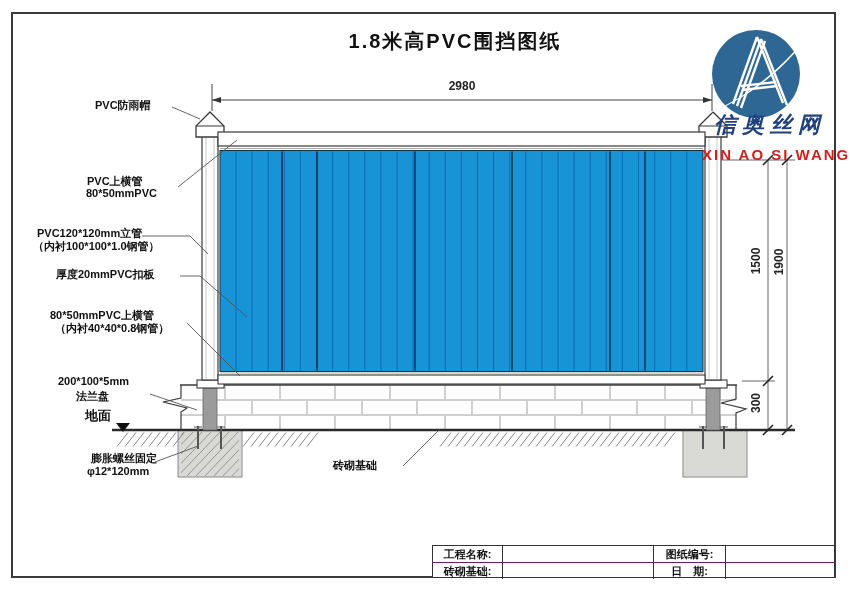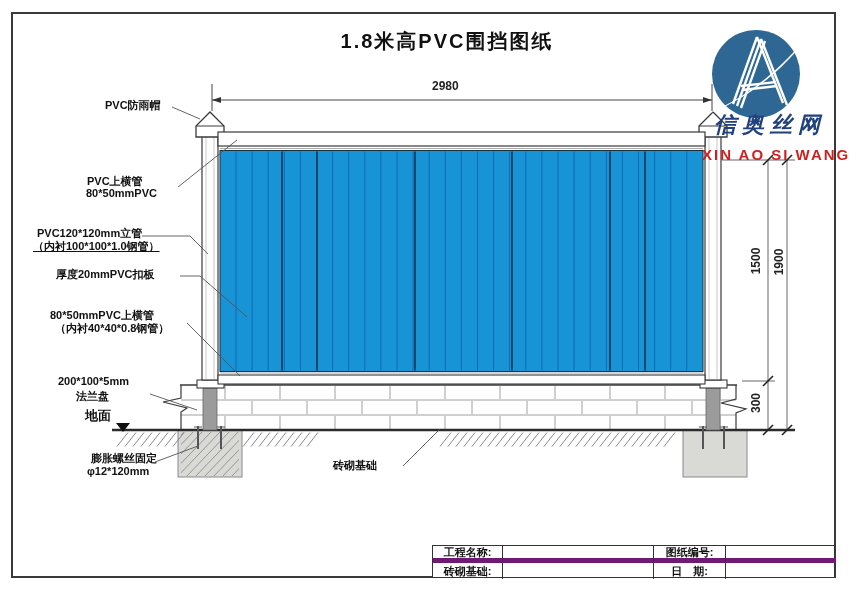--- a/index.html
+++ b/index.html
@@ -1,39 +1,39 @@
 <!DOCTYPE html>
 <html style="--panel-blue: #1793d6; --panel-line: #0d6cb4; --panel-dark-line: #123f5e; --steel-gray: #9b9b9b; --foundation-gray: #d9d9d6; --logo-blue: #2e6694; --logo-text-blue: #21417d; --logo-text-red: #d01f1f;"><head>
 <meta charset="utf-8">
 <style>
   html,body{margin:0;padding:0;background:#f4f4f4;}
   #page{position:relative;width:850px;height:590px;background:#ffffff;overflow:hidden;
         font-family:"Liberation Sans","DejaVu Sans",sans-serif;}
   #frame{position:absolute;left:11px;top:12px;width:825px;height:566px;
          border:2px solid #3a3a3a;box-sizing:border-box;}
   svg{position:absolute;left:0;top:0;}
-  .ttl{position:absolute;left:332px;top:28px;width:230px;text-align:center;
+  .ttl{position:absolute;left:340px;top:28px;width:230px;text-align:center;
        font-size:20px;font-weight:bold;letter-spacing:2px;color:#111;}
   .lbl{position:absolute;font-size:11px;font-weight:bold;color:#111;white-space:nowrap;}
   .dim{position:absolute;font-size:12px;font-weight:bold;color:#222;white-space:nowrap;}
   .vdim{position:absolute;width:80px;text-align:center;transform:rotate(-90deg);}
   .big{font-size:13px;}
   
   .logo-cn{position:absolute;left:690px;top:110px;width:160px;text-align:center;
            font-family:"DejaVu Serif","Liberation Serif",serif;font-weight:bold;
            font-size:22px;letter-spacing:6px;color:var(--logo-text-blue,#21417d);
            font-style:italic;white-space:nowrap;}
   .logo-en{position:absolute;left:702px;top:146px;width:140px;text-align:center;
            font-size:15px;font-weight:bold;letter-spacing:2px;color:var(--logo-text-red,#d01f1f);
            white-space:nowrap;}
   
   .tbl{position:absolute;left:432px;top:545px;width:403px;height:33px;
        display:grid;grid-template-columns:70px 151px 72px 110px;grid-template-rows:17px 16px;
        border:1.5px solid #333;box-sizing:border-box;background:#fff;}
-  .tc{border-right:1px solid #333;border-bottom:5px solid #701a75;box-sizing:border-box;
+  .tc{border-right:1px solid #333;border-bottom:1px solid #701a75;box-sizing:border-box;
       font-size:11px;font-weight:bold;color:#111;display:flex;align-items:center;
       justify-content:center;overflow:hidden;white-space:nowrap;}
   .tc.val{justify-content:flex-start;padding-left:4px;}
   .tc.last{border-right:none;}
   .tc.bot{border-bottom:none;}
 </style>
 </head>
 <body>
 
 <div id="page">
@@ -280,36 +280,36 @@
         <line x1="757" y1="37" x2="783" y2="103"></line>
           <line x1="761" y1="39" x2="787" y2="105"></line>
         <line x1="741" y1="86" x2="776" y2="82"></line>
           <line x1="742" y1="90" x2="777" y2="86"></line>
       </g>
     </g>
   </svg>
 
   <div class="ttl">1.8米高PVC围挡图纸</div>
 
-  <div class="lbl" style="left:105px;top:98px;">PVC防雨帽</div>
+  <div class="lbl" style="left:95px;top:98px;">PVC防雨帽</div>
   <div class="lbl" style="left:87px;top:174px;">PVC上横管</div>
   <div class="lbl" style="left:86px;top:187px;">80*50mmPVC</div>
   <div class="lbl" style="left:37px;top:226px;">PVC120*120mm立管</div>
-  <div class="lbl" style="left:33px;top:239px;text-decoration:underline;">（内衬100*100*1.0钢管）</div>
+  <div class="lbl" style="left:33px;top:239px;">（内衬100*100*1.0钢管）</div>
   <div class="lbl" style="left:56px;top:267px;">厚度20mmPVC扣板</div>
   <div class="lbl" style="left:50px;top:308px;">80*50mmPVC上横管</div>
   <div class="lbl" style="left:55px;top:321px;">（内衬40*40*0.8钢管）</div>
   <div class="lbl" style="left:58px;top:375px;">200*100*5mm</div>
   <div class="lbl" style="left:76px;top:389px;">法兰盘</div>
   <div class="lbl big" style="left:85px;top:407px;">地面</div>
   <div class="lbl" style="left:79px;top:451px;margin-left:12px;">膨胀螺丝固定</div>
   <div class="lbl" style="left:87px;top:465px;">φ12*120mm</div>
   <div class="lbl" style="left:333px;top:458px;">砖砌基础</div>
 
-  <div class="dim" style="left:432px;top:79px;width:60px;text-align:left;">2980</div>
+  <div class="dim" style="left:432px;top:79px;width:60px;text-align:center;">2980</div>
   <div class="dim vdim" style="left:716px;top:254px;">1500</div>
   <div class="dim vdim" style="left:739px;top:255px;">1900</div>
   <div class="dim vdim" style="left:716px;top:396px;">300</div>
 
   <div class="logo-cn">信奥丝网</div>
   <div class="logo-en">XIN AO SI WANG</div>
 
   <div class="tbl">
     <div class="tc">工程名称:</div>
     <div class="tc val"></div>

